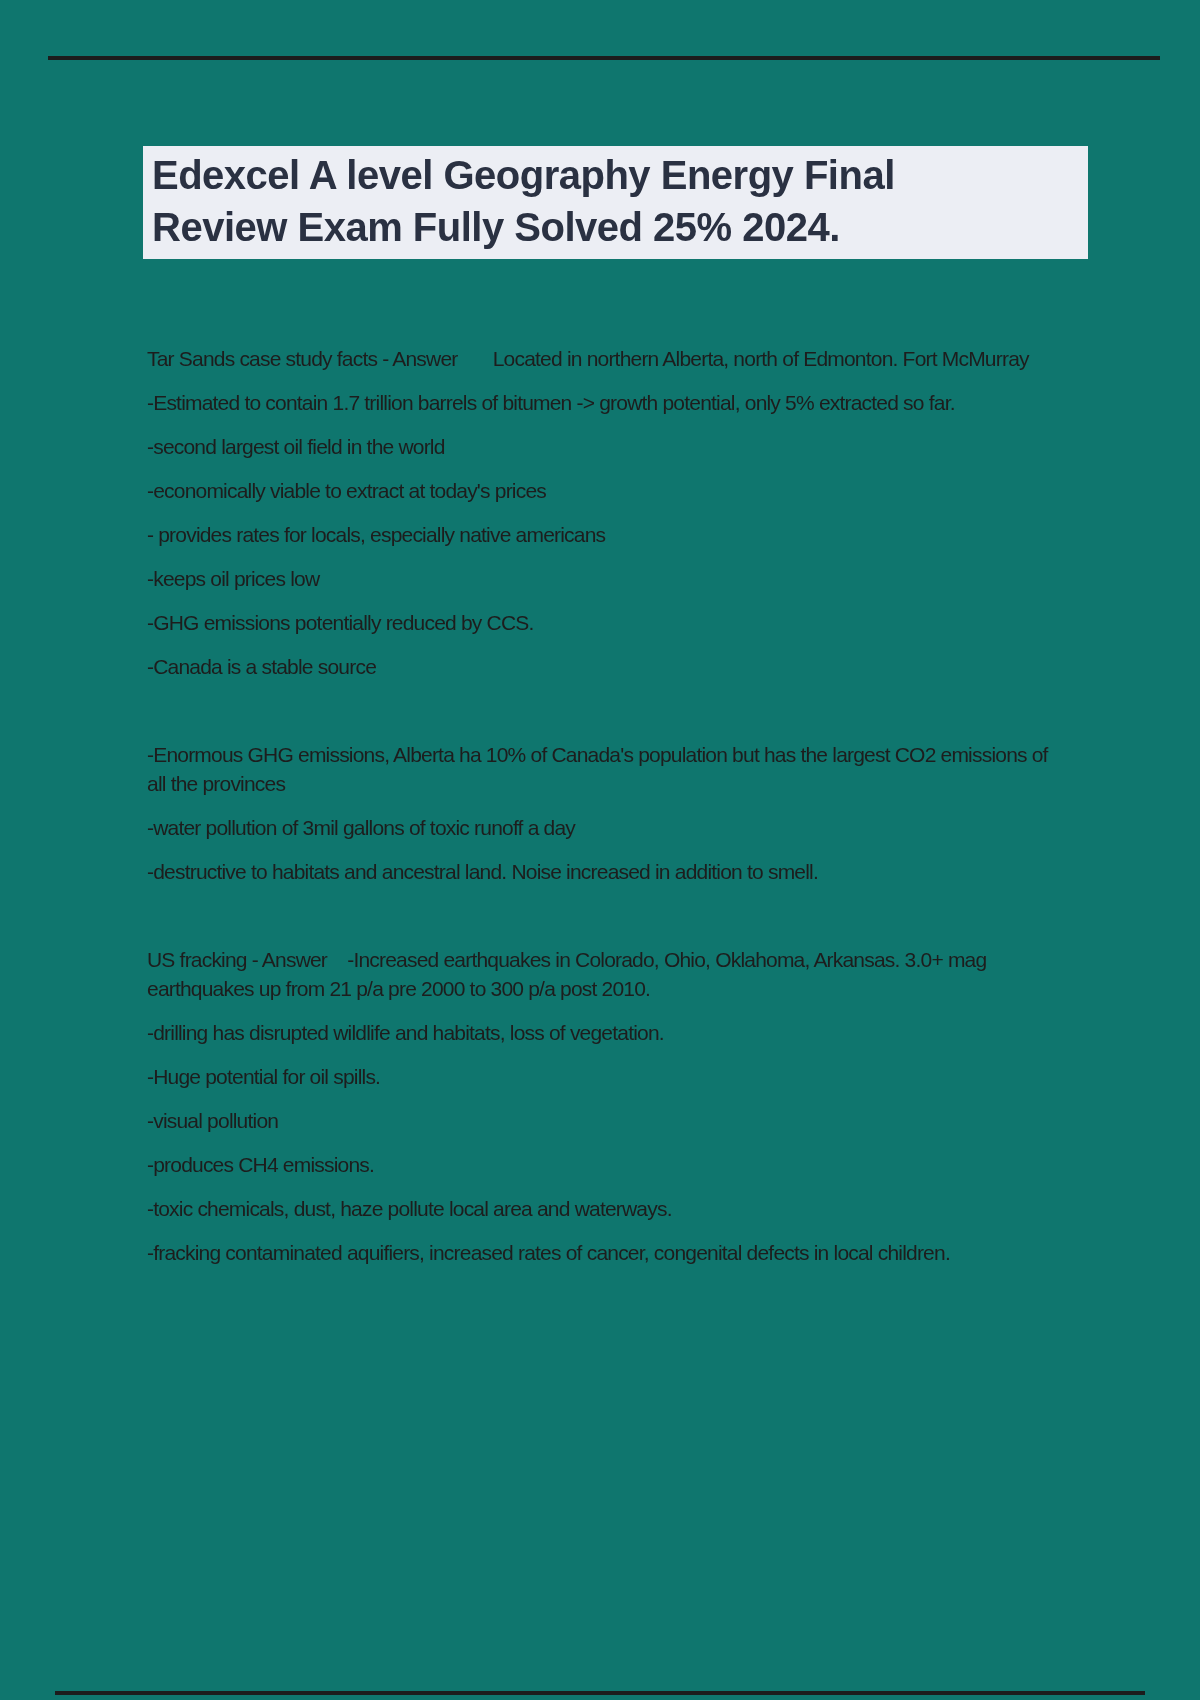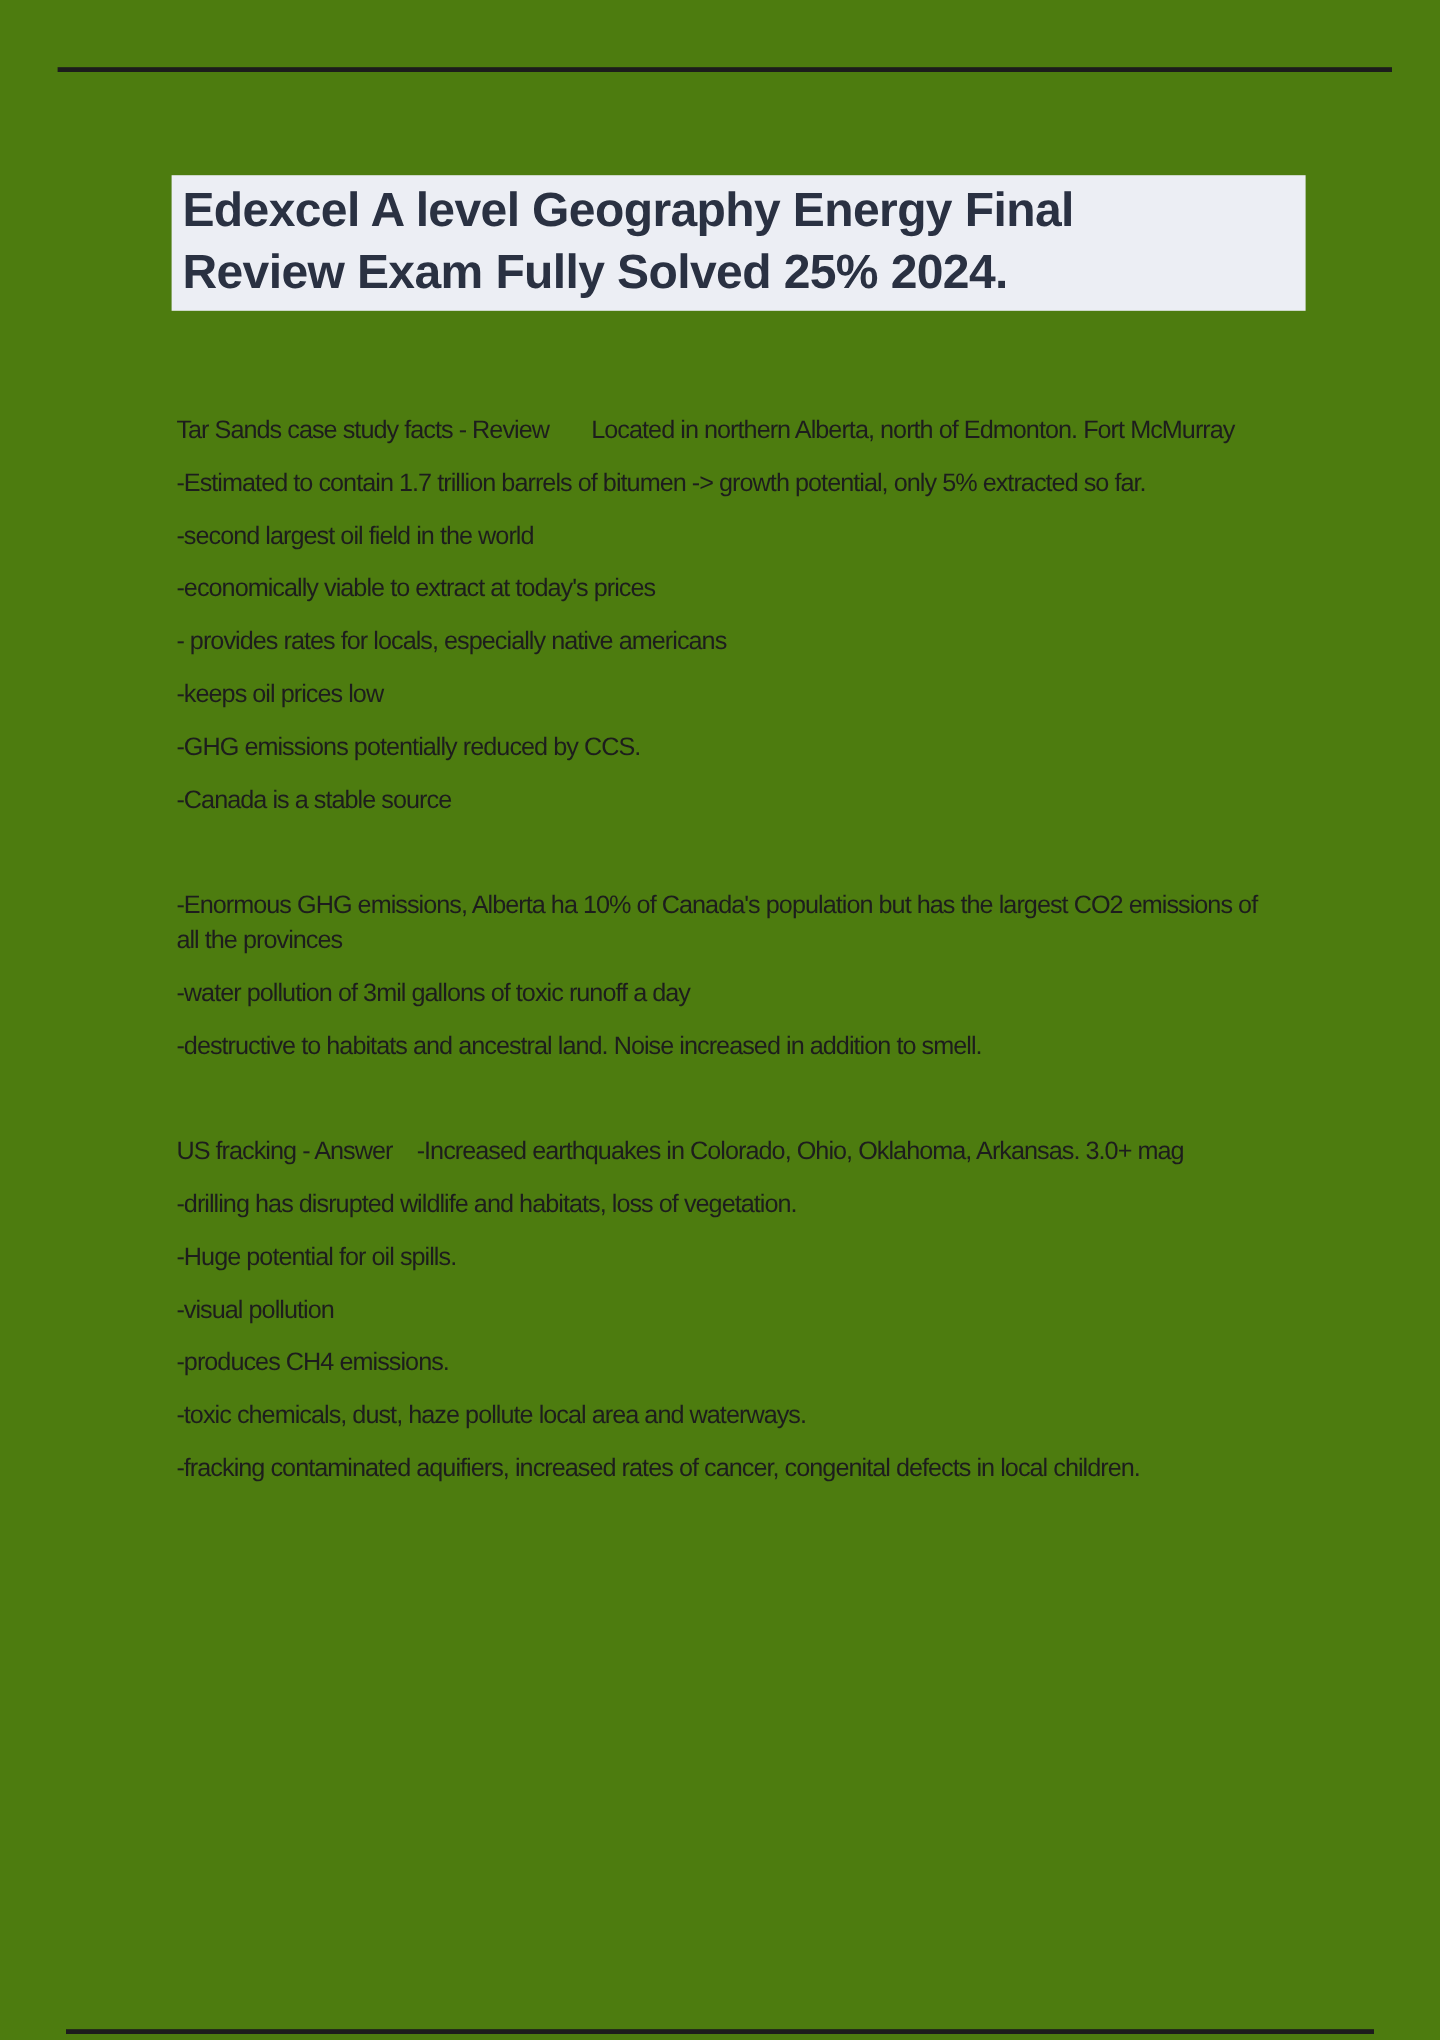--- a/index.html
+++ b/index.html
@@ -4,21 +4,21 @@
 <style>
   html, body {
     margin: 0;
     padding: 0;
     background: #ffffff;
   }
   .page {
     position: relative;
     width: 1200px;
     height: 1700px;
-    background: #4d7c0f;
+    background: #0f766e;
     overflow: hidden;
     font-family: "Liberation Sans", "DejaVu Sans", sans-serif;
   }
   .rule {
     position: absolute;
     height: 4px;
     background: #1c1c1c;
   }
   .rule.top {
     left: 48px;
@@ -71,21 +71,21 @@
 
   <div class="rule top"></div>
 
   <div class="title-block">
     <span>Edexcel A level Geography Energy Final</span><br>
     <span>Review Exam Fully Solved 25% 2024.</span>
   </div>
 
   <div class="body-text" id="body-content">
       <div class="para">
-        <div class="line">Tar Sands case study facts - Review       Located in northern Alberta, north of Edmonton. Fort McMurray</div>
+        <div class="line">Tar Sands case study facts - Answer       Located in northern Alberta, north of Edmonton. Fort McMurray</div>
       </div>
       <div class="para">
         <div class="line">-Estimated to contain 1.7 trillion barrels of bitumen -&gt; growth potential, only 5% extracted so far.</div>
       </div>
       <div class="para">
         <div class="line">-second largest oil field in the world</div>
       </div>
       <div class="para">
         <div class="line">-economically viable to extract at today's prices</div>
       </div>
@@ -108,20 +108,21 @@
       </div>
       <div class="para">
         <div class="line">-water pollution of 3mil gallons of toxic runoff a day</div>
       </div>
       <div class="para">
         <div class="line">-destructive to habitats and ancestral land. Noise increased in addition to smell.</div>
       </div>
       <div class="para spacer"></div>
       <div class="para">
         <div class="line">US fracking - Answer    -Increased earthquakes in Colorado, Ohio, Oklahoma, Arkansas. 3.0+ mag</div>
+        <div class="line">earthquakes up from 21 p/a pre 2000 to 300 p/a post 2010.</div>
       </div>
       <div class="para">
         <div class="line">-drilling has disrupted wildlife and habitats, loss of vegetation.</div>
       </div>
       <div class="para">
         <div class="line">-Huge potential for oil spills.</div>
       </div>
       <div class="para">
         <div class="line">-visual pollution</div>
       </div>

